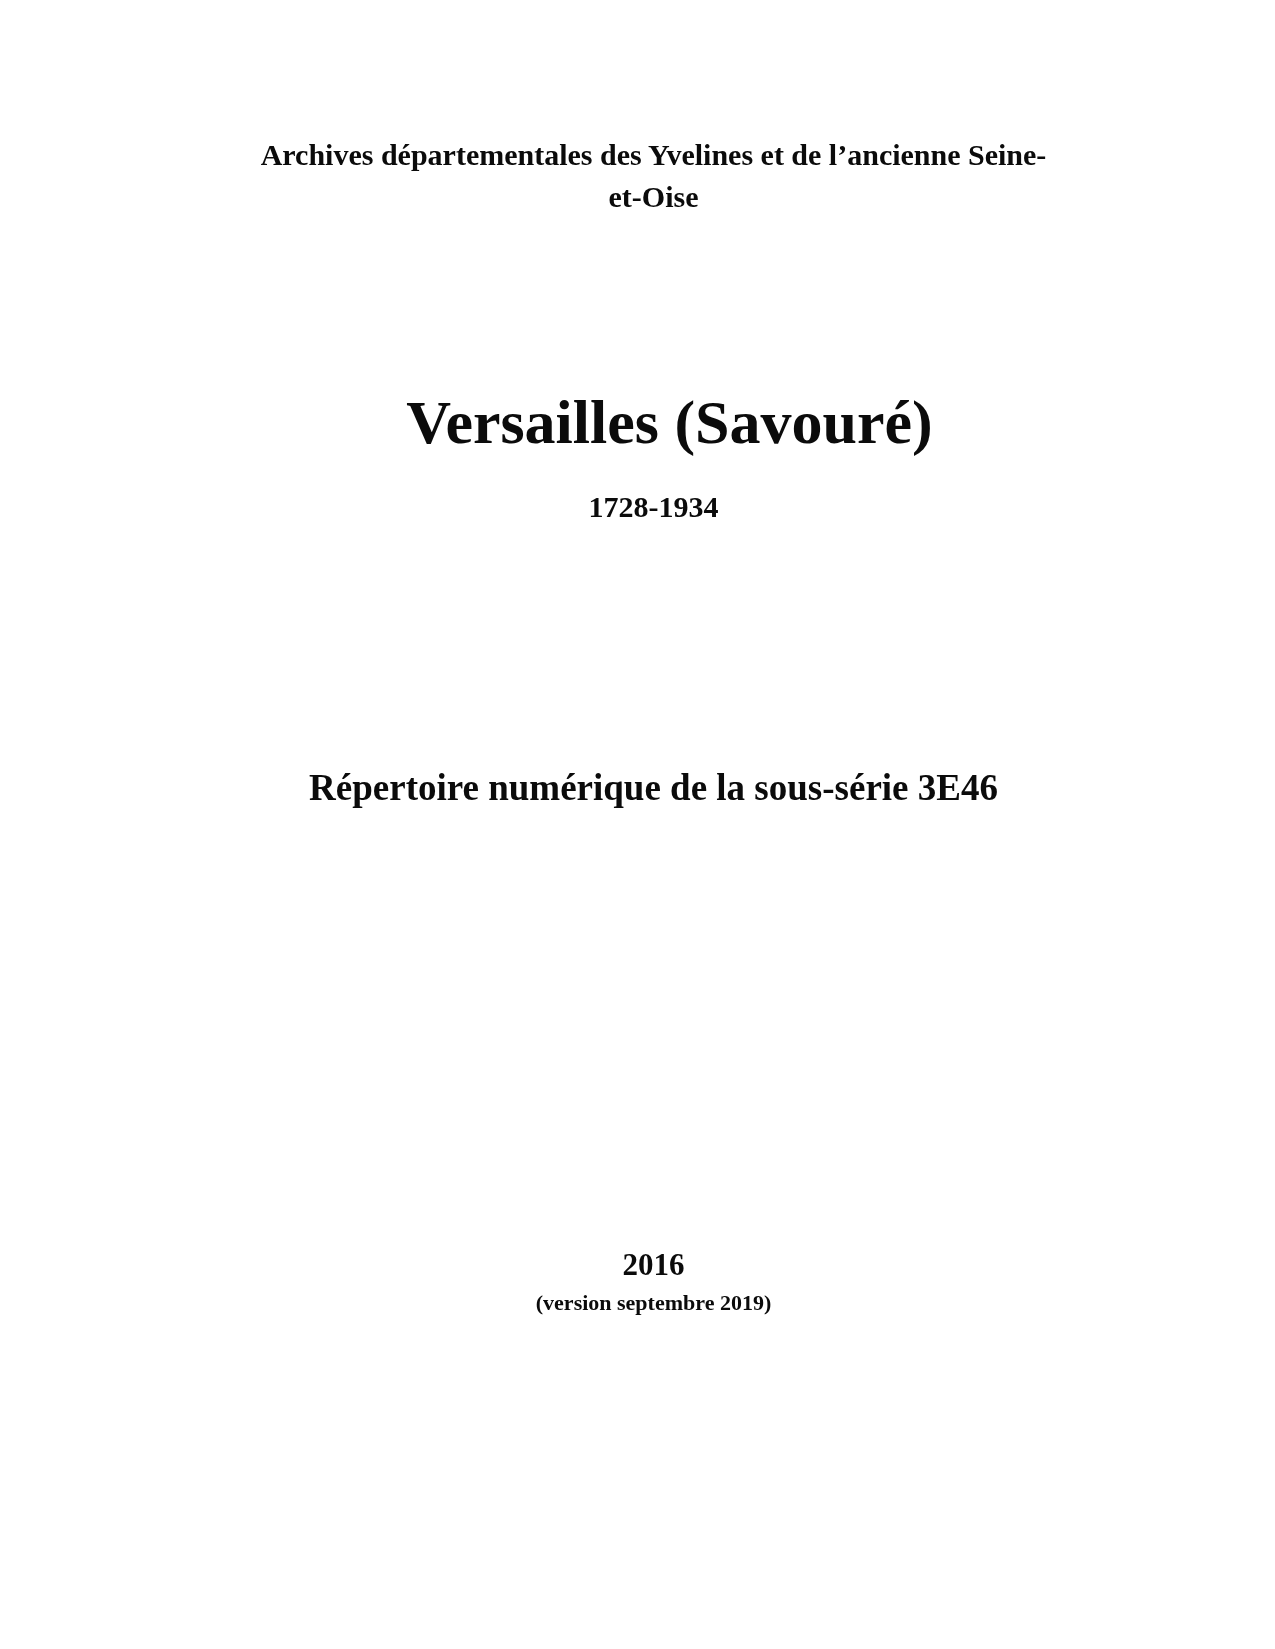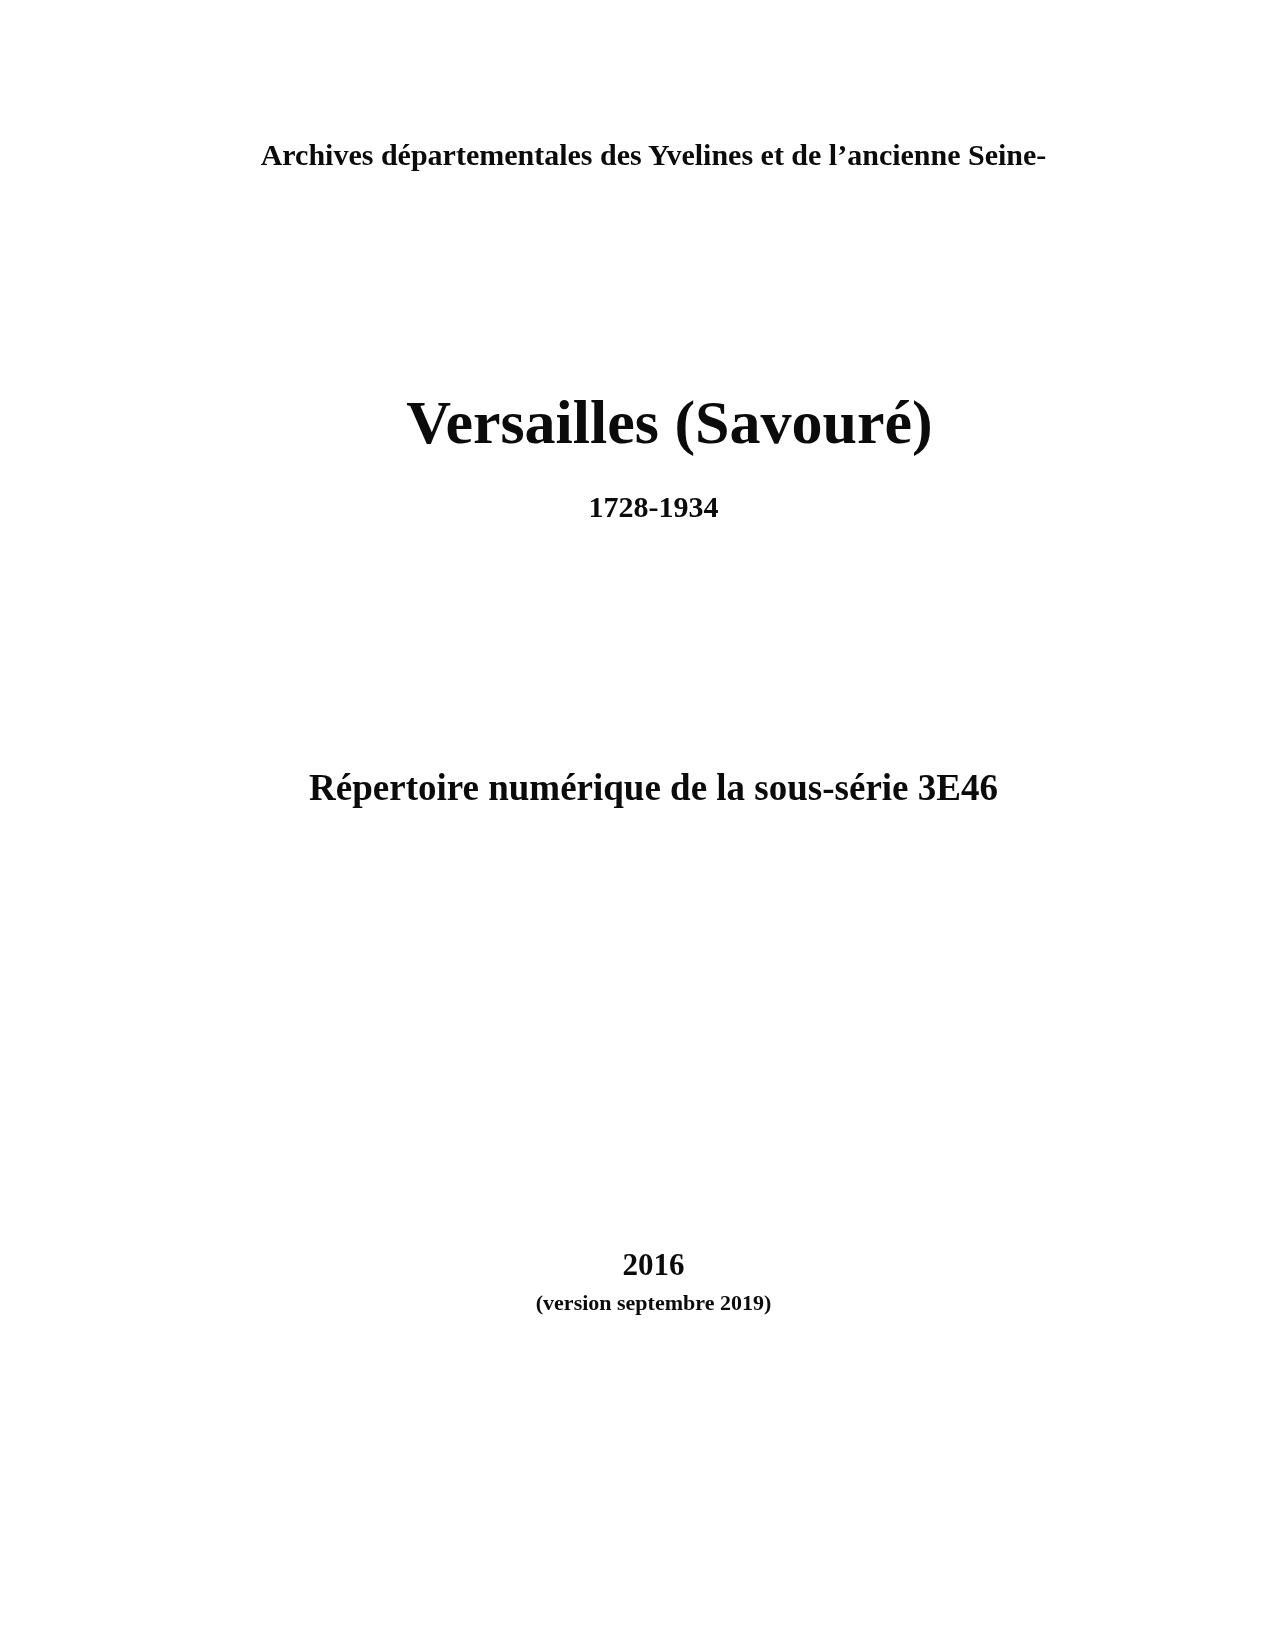--- a/index.html
+++ b/index.html
@@ -66,20 +66,21 @@
     text-align: center;
   }
 </style>
 </head>
 <body>
 
 <div class="page">
 
   <div class="block header">
     <span class="line">Archives départementales des Yvelines et de l’ancienne Seine-</span>
+    <span class="line">et-Oise</span>
   </div>
 
   <h1 class="block title">Versailles (Savouré)</h1>
 
   <div class="block subtitle">
     <div>1728-1934</div>
   </div>
 
   <div class="block series">Répertoire numérique de la sous-série 3E46</div>
 

